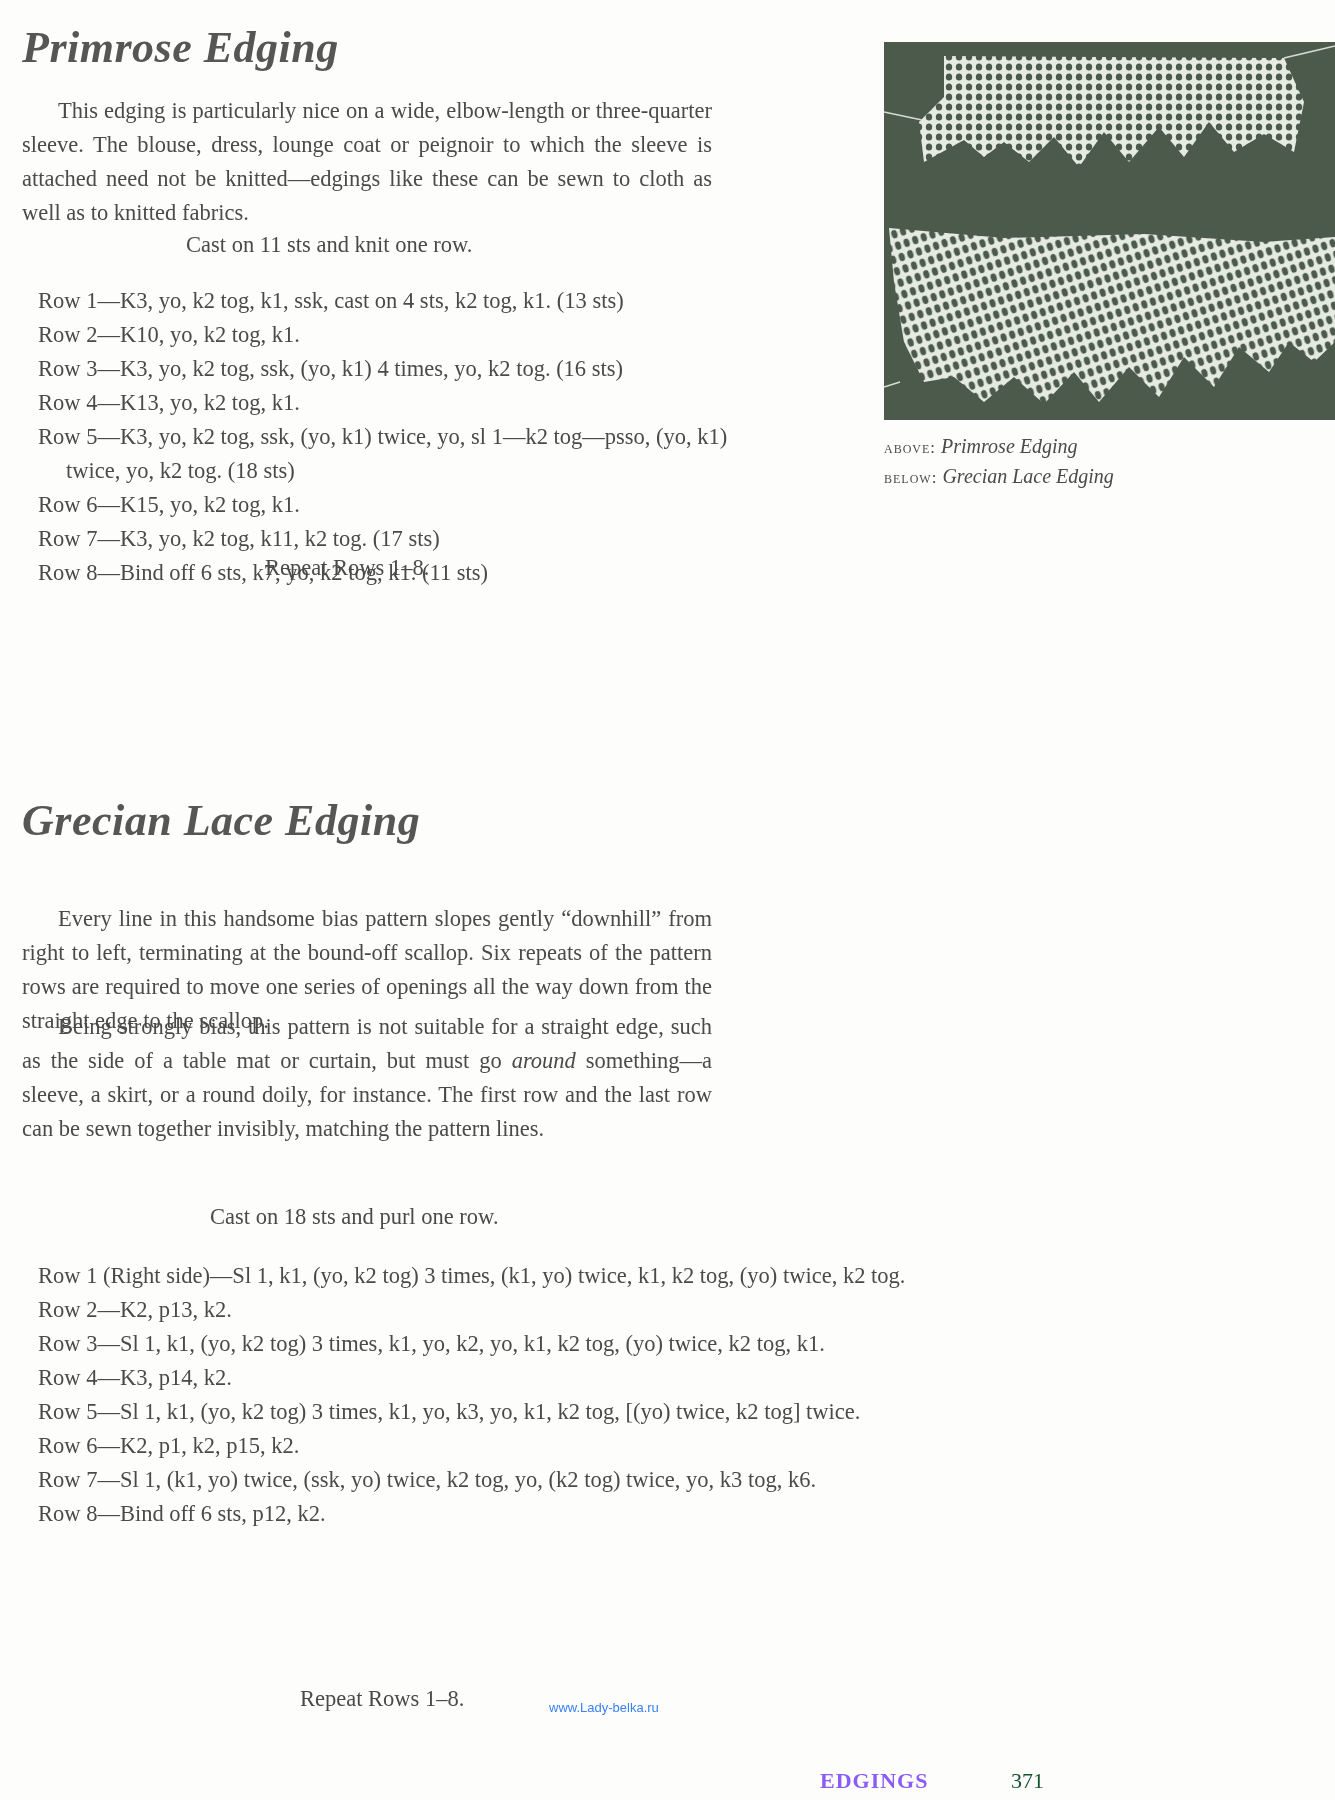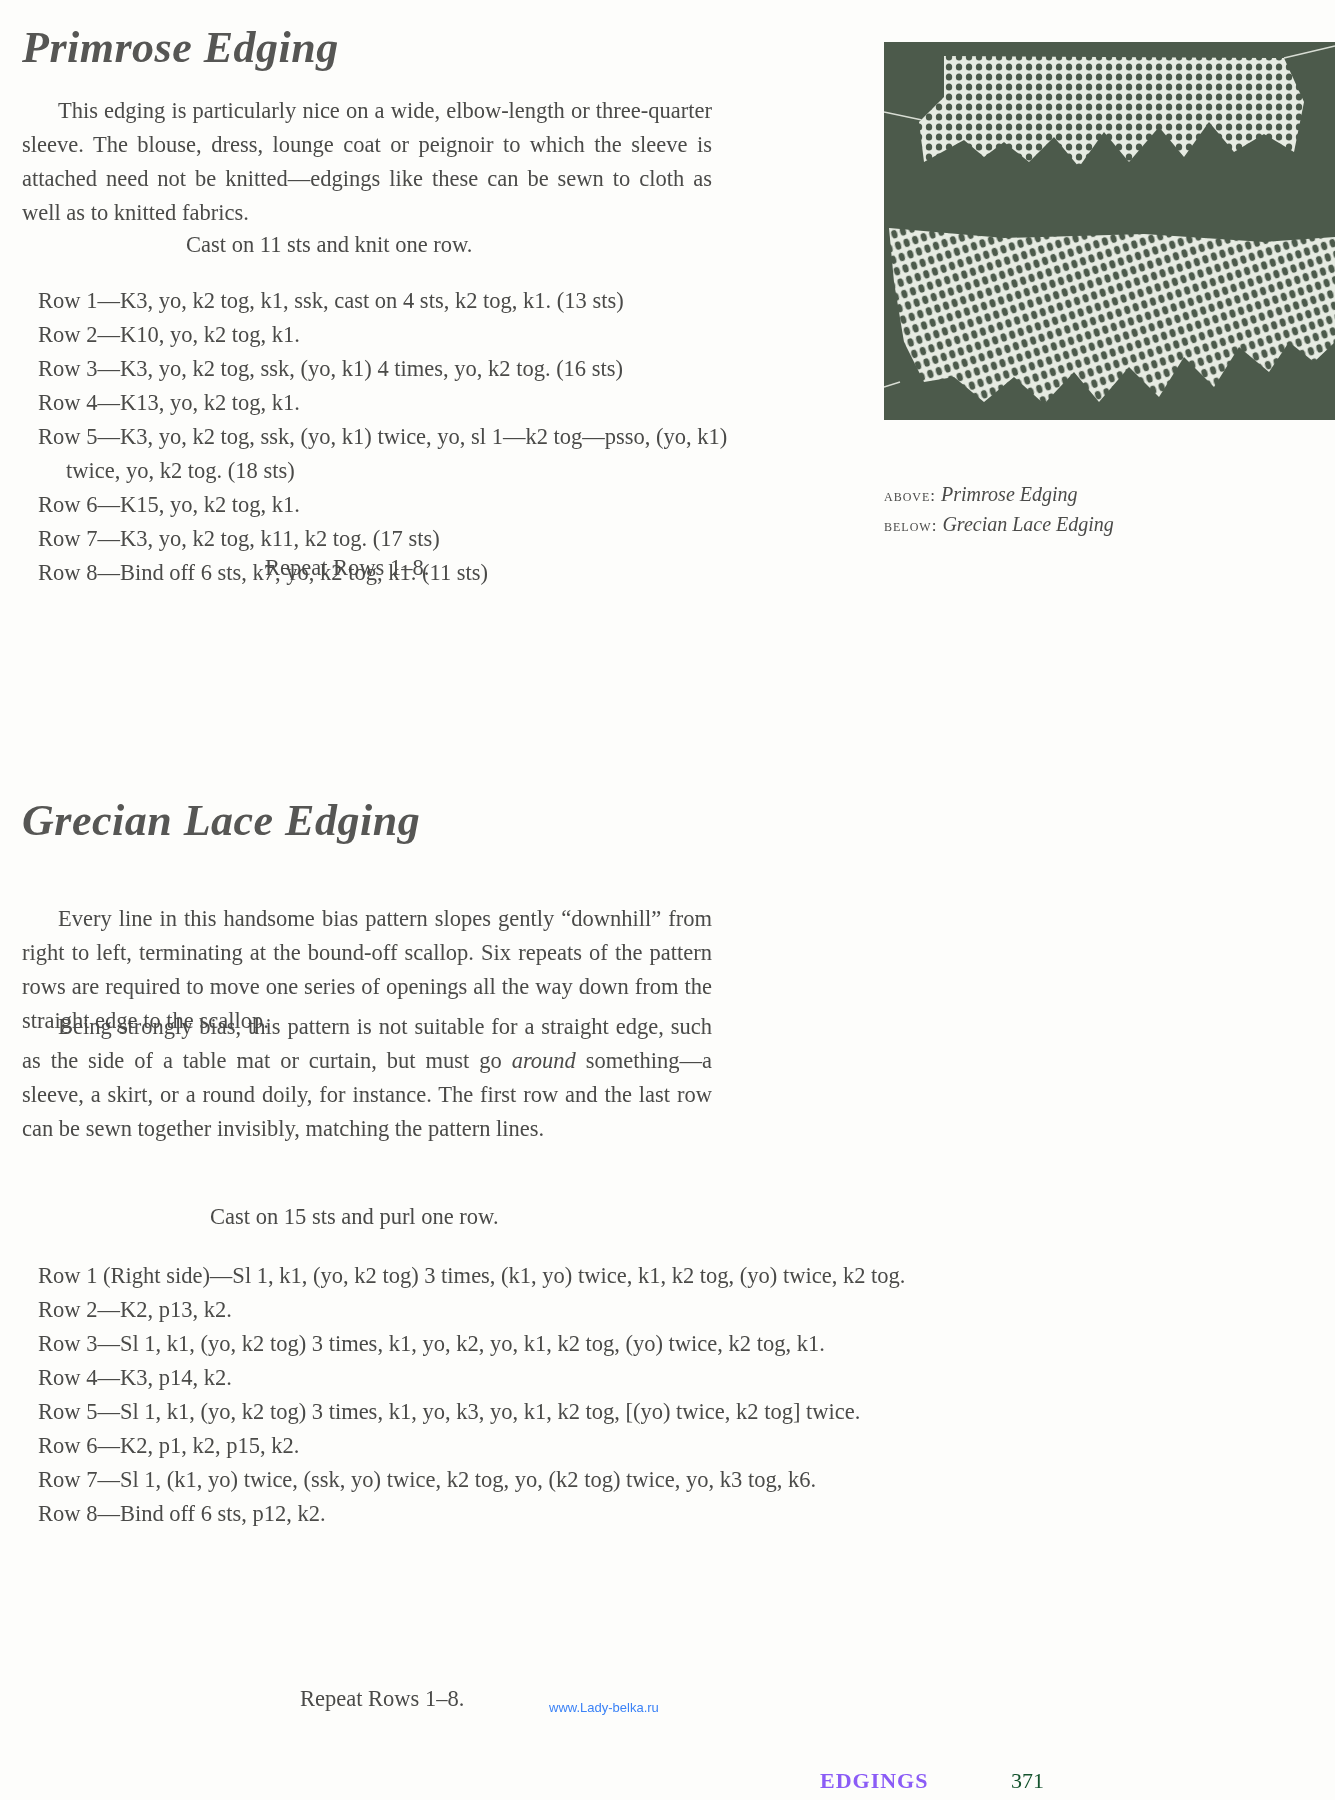--- a/index.html
+++ b/index.html
@@ -12,21 +12,21 @@
     .title {
       font-style: italic; font-weight: bold; font-size: 44px; color: #565654;
       letter-spacing: 0.5px; margin: 0;
     }
     .para { font-size: 22.5px; line-height: 34px; text-align: justify; margin: 0; }
     .para .indent { display: inline-block; width: 36px; }
     .centerline { font-size: 22.5px; line-height: 34px; }
     .rows { font-size: 22.5px; line-height: 34px; margin: 16px; padding: 0; list-style: none; }
     .rows li { padding-left: 28px; text-indent: -28px; }
     .photo { background: #4c5a4b; overflow: hidden; }
-    .caption { font-size: 20px; line-height: 28px; margin-top: 48px; }
+    .caption { font-size: 20px; line-height: 28px; }
     .caption .label { font-variant: small-caps; font-size: 17px; letter-spacing: 1px; }
     .caption .name { font-style: italic; }
     .watermark { font-family: "Liberation Sans", sans-serif; font-size: 13px; color: #3b82f6; }
     .footer { font-size: 22px; font-weight: bold; letter-spacing: 1px; color: #8b5cf6; }
     .pageno { font-size: 22px; color: #14532d; }
   </style>
 </head>
 <body>
 
 <h1 class="abs title" style="left:22px; top:22px;">Primrose Edging</h1>
@@ -75,21 +75,21 @@
   <div><span class="label">above:</span> <span class="name">Primrose Edging</span></div>
   <div><span class="label">below:</span> <span class="name">Grecian Lace Edging</span></div>
 </div>
 
 <h1 class="abs title" style="left:22px; top:795px;">Grecian Lace Edging</h1>
 
 <p class="abs para" style="left:22px; top:874px; width:690px;margin-top:28px;"><span class="indent"></span><span>Every line in this handsome bias pattern slopes gently “downhill” from right to left, terminating at the bound-off scallop. Six repeats of the pattern rows are required to move one series of openings all the way down from the straight edge to the scallop.</span></p>
 
 <p class="abs para" style="left:22px; top:1010px; width:690px;"><span class="indent"></span><span>Being strongly bias, this pattern is not suitable for a straight edge, such as the side of a table mat or curtain, but must go </span><em>around</em><span> something—a sleeve, a skirt, or a round doily, for instance. The first row and the last row can be sewn together invisibly, matching the pattern lines.</span></p>
 
-<div class="abs centerline" style="left:210px; top:1200px;">Cast on 15 sts and purl one row.</div>
+<div class="abs centerline" style="left:210px; top:1200px;">Cast on 18 sts and purl one row.</div>
 
 <ul class="abs rows" style="left:22px; top:1243px; width:910px;">
   <li>Row 1 (Right side)—Sl 1, k1, (yo, k2 tog) 3 times, (k1, yo) twice, k1, k2 tog, (yo) twice, k2 tog.</li>
   <li>Row 2—K2, p13, k2.</li>
   <li>Row 3—Sl 1, k1, (yo, k2 tog) 3 times, k1, yo, k2, yo, k1, k2 tog, (yo) twice, k2 tog, k1.</li>
   <li>Row 4—K3, p14, k2.</li>
   <li>Row 5—Sl 1, k1, (yo, k2 tog) 3 times, k1, yo, k3, yo, k1, k2 tog, [(yo) twice, k2 tog] twice.</li>
   <li>Row 6—K2, p1, k2, p15, k2.</li>
   <li>Row 7—Sl 1, (k1, yo) twice, (ssk, yo) twice, k2 tog, yo, (k2 tog) twice, yo, k3 tog, k6.</li>
   <li>Row 8—Bind off 6 sts, p12, k2.</li>

